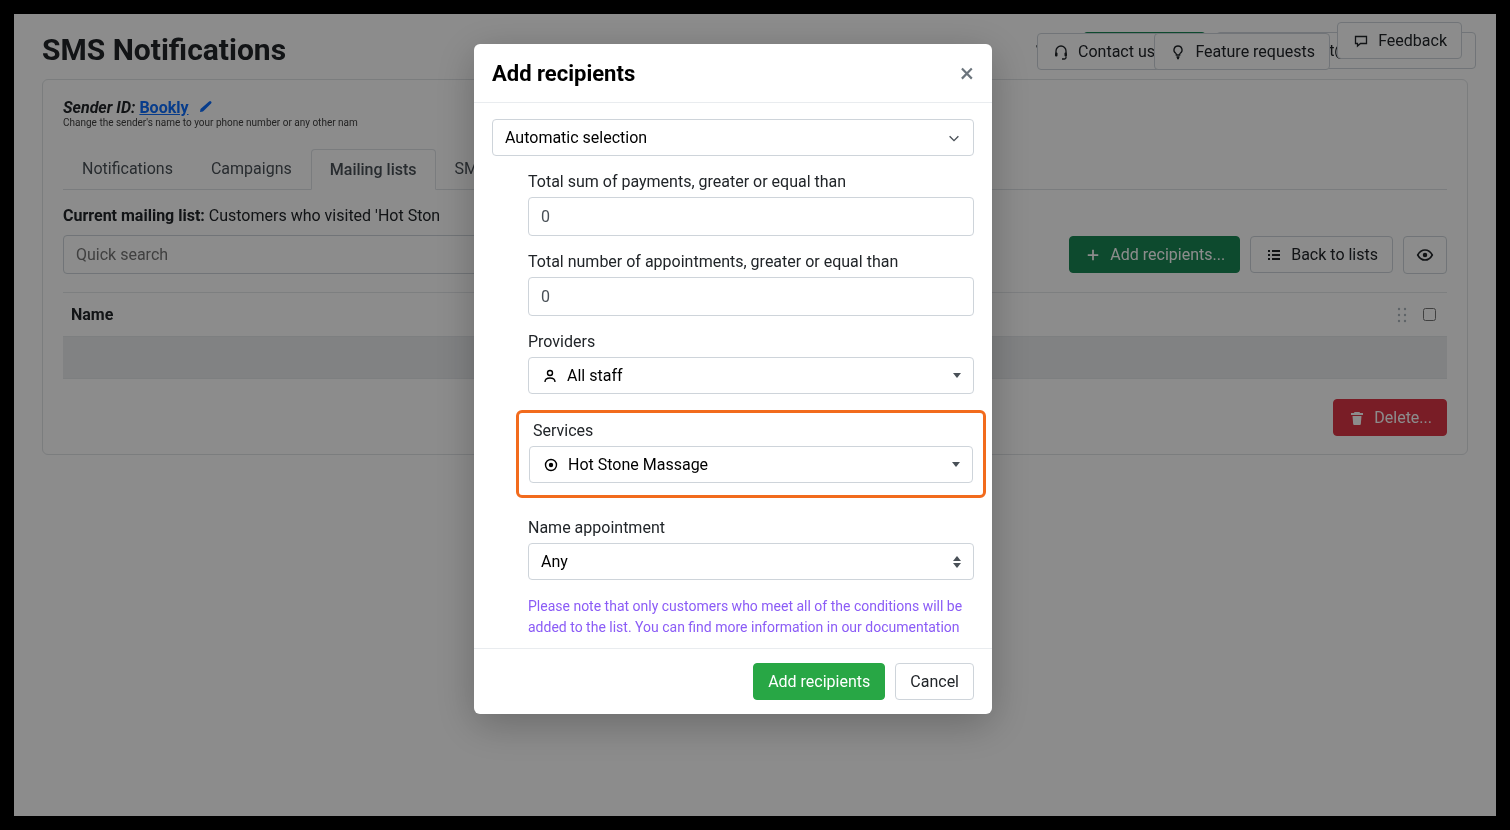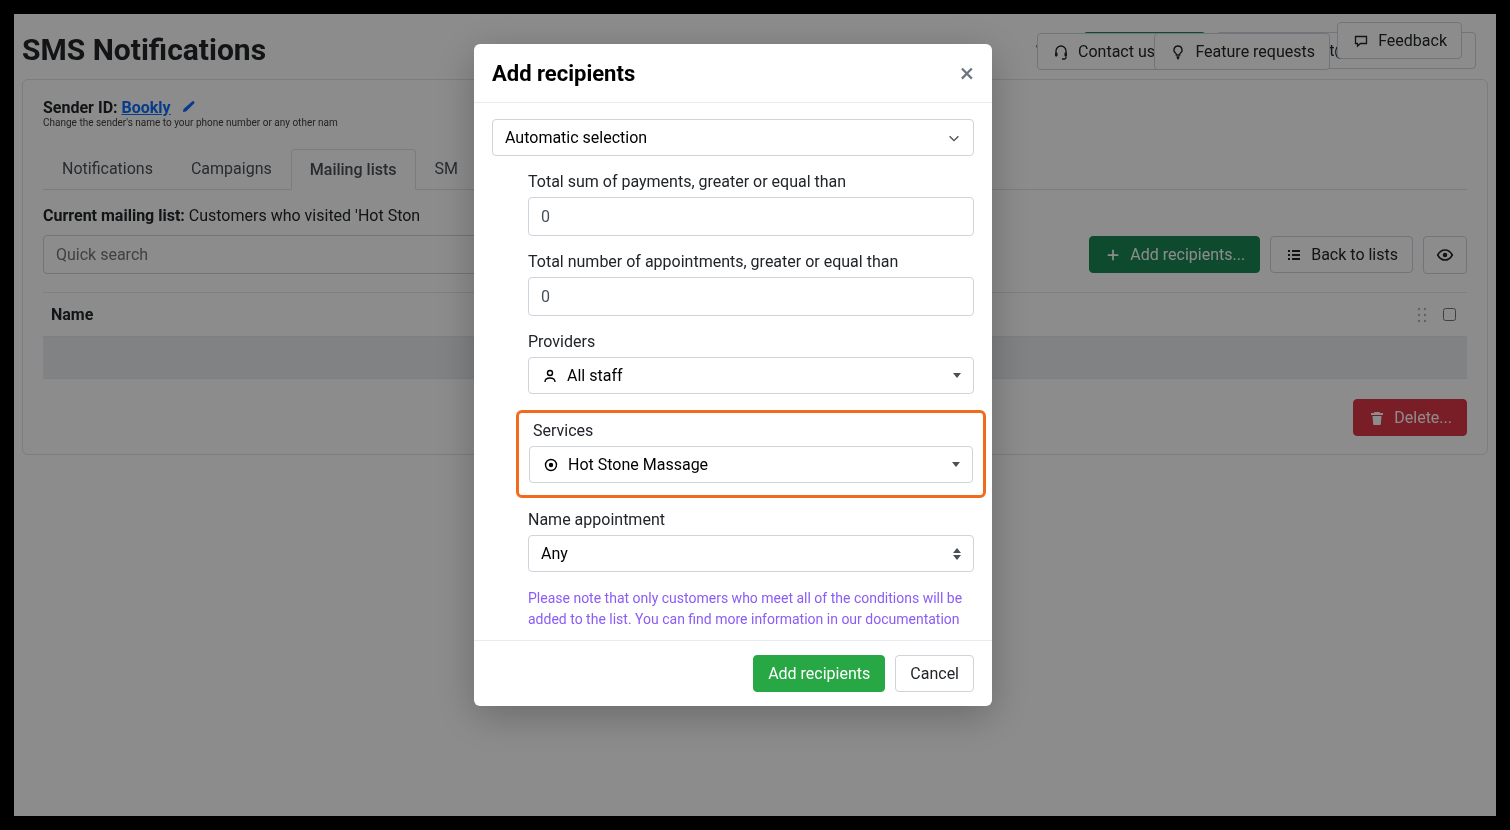--- a/index.html
+++ b/index.html
@@ -2,31 +2,31 @@
 <html><head>
 <meta charset="utf-8">
 <style>
   * { box-sizing: border-box; font-family: -apple-system, BlinkMacSystemFont, "Segoe UI", Roboto, "Helvetica Neue", Arial, sans-serif; }
   html, body { margin:0; padding:0; width:1510px; height:830px; background:#000; overflow:hidden; }
   .frame { position:relative; width:1510px; height:830px; background:#000; }
   .page-wrap { position:absolute; inset:14px; background:#fff; }
   .dim-overlay { position:absolute; inset:0; background:rgba(0,0,0,0.45); z-index:20; pointer-events:none; }
 
   
-  .page { padding:18px 8px; color:#212529; font-size:16px; }
+  .page { padding:18px 28px; color:#212529; font-size:16px; }
   .header-row { display:flex; align-items:flex-start; justify-content:space-between; }
   h1.page-title { margin:0; font-size:30px; font-weight:700; }
   .header-actions { display:flex; gap:10px; }
   .btn { display:inline-flex; align-items:center; gap:8px; padding:8px 14px; border:1px solid #ced4da; background:#fff; border-radius:4px; font-size:16px; color:#212529; cursor:pointer; line-height:1.2; }
   .btn-icon { width:18px; height:18px; display:inline-flex; align-items:center; justify-content:center; }
   svg { display:block; }
 
   .card { border:1px solid #e0e3e6; border-radius:6px; padding:18px 20px; margin-top:12px; }
   .sender-row { font-size:16px; }
-  .sender-label { font-weight:700; }
+  .sender-label { font-weight:700;font-style:italic; }
   .sender-name { color:#0d6efd; font-weight:700; }
   .sender-help { color:#404040; font-size:10px; }
 
   .topbar-right { display:flex; align-items:center; gap:10px; position:absolute; top:18px; right:20px; }
   .balance { font-size:20px; font-weight:700; letter-spacing:-0.5px; }
   .btn-success { background:#198754; border-color:#198754; color:#fff; }
   .user-btn { }
 
   
   .tabs { display:flex; gap:0; border-bottom:1px solid #dee2e6; margin-top:20px;align-items:flex-end; }
@@ -52,21 +52,21 @@
 
   
   .modal { position:absolute; left:460px; top:30px; width:518px; background:#fff; border-radius:6px; box-shadow:0 10px 40px rgba(0,0,0,0.25); z-index:30; display:flex; flex-direction:column; max-height:748px; }
   .modal-header { padding:16px 18px; border-bottom:1px solid #e9ecef; display:flex; align-items:center; justify-content:space-between; }
   .modal-title { font-size:22px; font-weight:700; }
   .modal-close { font-size:26px; line-height:1; color:#6c757d; cursor:pointer; }
   .modal-body { padding:16px 18px 10px 18px; overflow:hidden; flex:1; }
   .form-group { margin-bottom:16px; }
   .form-label { display:block; font-size:16px; color:#212529; margin-bottom:6px; }
   .indent { margin-left:36px; }
-  .hl { border:3px solid #f26b1d; border-radius:6px; padding:8px 10px 12px 10px; margin:8px -12px 12px -12px; }
+  .hl { border:3px solid #f26b1d; border-radius:6px; padding:8px 10px 12px 10px; margin:8px -12px 20px -12px; }
   .hl .form-label { margin-left:4px; }
   .select-caret { margin-left:auto; font-size:12px; color:#495057; }
   .help-note { font-size:14px; color:#8b5cf6; line-height:1.5; margin-top:0; }
   .modal-footer { padding:14px 18px; border-top:1px solid #e9ecef; display:flex; justify-content:flex-end; gap:10px; }
   .btn-primary-green { background:#28a745; border-color:#28a745; color:#fff; }
   .caret-small { width:0; height:0; border-left:4px solid transparent; border-right:4px solid transparent; border-top:5px solid #495057; }
   .double-caret { display:flex; flex-direction:column; gap:2px; margin-left:auto; }
   .double-caret .up { width:0;height:0;border-left:4px solid transparent;border-right:4px solid transparent;border-bottom:5px solid #495057;}
   .double-caret .down{ width:0;height:0;border-left:4px solid transparent;border-right:4px solid transparent;border-top:5px solid #495057;}
   .select-btn { width:100%; display:flex; align-items:center; gap:8px; padding:8px 12px; border:1px solid #ced4da; border-radius:4px; background:#fff; font-size:16px; text-align:left;}

